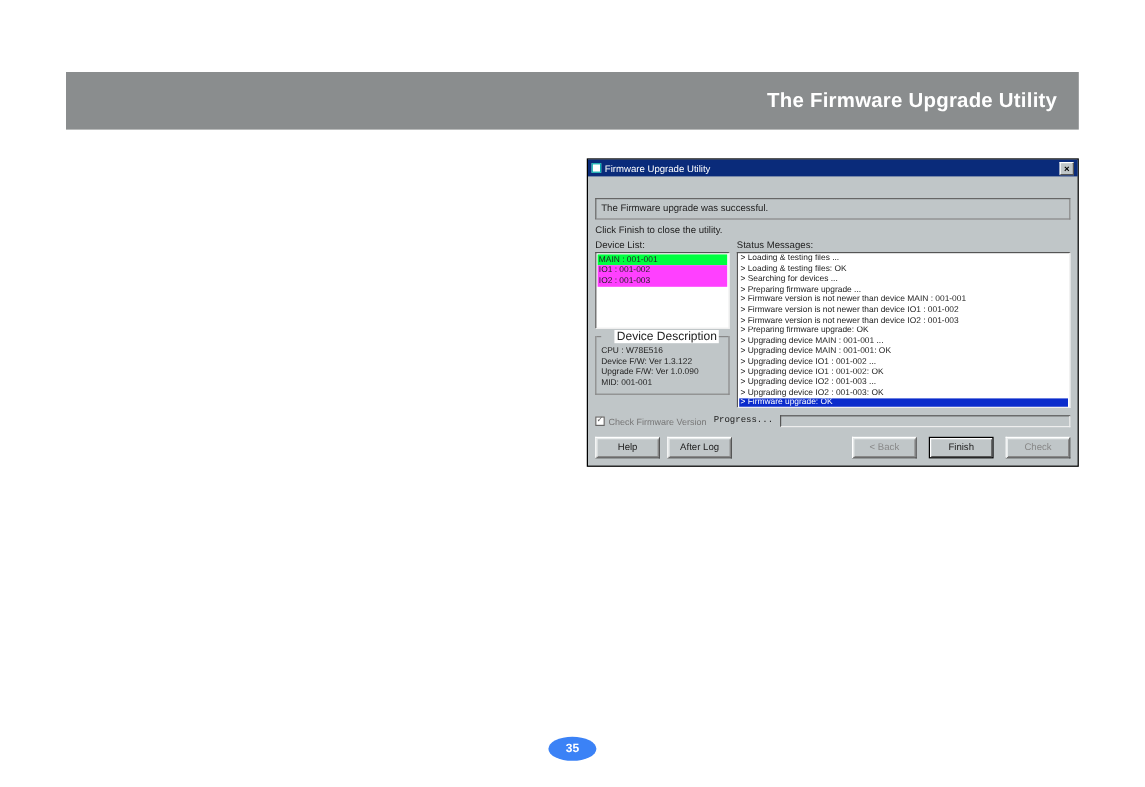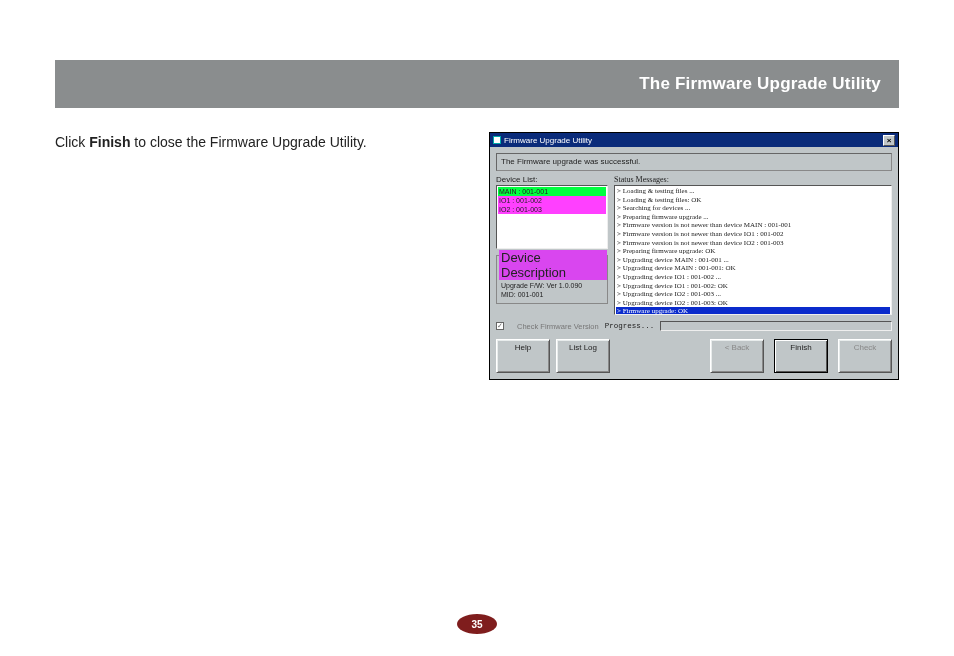--- a/index.html
+++ b/index.html
@@ -11,82 +11,80 @@
   .left-col p { margin-bottom: 16px; text-align: justify; }
   .italic { font-style: italic; }
   .bold { font-weight: bold; }
   .right-col { flex: 1; display: flex; justify-content: flex-end; }
   
   .dialog { width: 410px; border: 1px solid #000; background: #c0c6c8; font-size: 8px; font-family: "MS Sans Serif", Tahoma, sans-serif; }
   .dlg-title { display: flex; align-items: center; justify-content: space-between; background: #0a2b7a; color: #fff; padding: 2px 3px; height: 14px; }
   .dlg-title-left { display: flex; align-items: flex-start; gap: 3px; }
   .dlg-title-icon { width: 8px; height: 8px; background: #fff; border: 1px solid #0aa; display: inline-block; }
   .dlg-close { width: 12px; height: 11px; background: #c0c6c8; border: 1px solid #fff; border-right-color:#555; border-bottom-color:#555; color:#000; text-align:center; line-height:9px; font-size:8px; font-weight:bold; }
-  .dlg-body { padding: 6px 6px 6px 6px; }
+  .dlg-body { padding: 6px 6px 6px 6px; margin-top: 12px; }
   .dlg-row { margin-bottom: 4px; }
   .dlg-success { border: 1px solid #888; border-top-color:#666; border-left-color:#666; padding: 3px 4px; height: 18px; margin-bottom: 4px; }
   .dlg-lists { display: flex; gap: 6px; }
   .dlg-panel { display:flex; flex-direction:column; }
   .device-panel { width: 112px; }
-  .status-panel { flex: 1; font-family: Liberation Serif, serif; }
+  .status-panel { flex: 1; }
   .panel-label { font-size: 8px; margin-bottom: 1px; }
   .listbox { background: #fff; border: 1px solid #666; border-top-color:#555; border-left-color:#555; border-right-color:#eee; border-bottom-color:#eee; height: 102px; padding:1px; overflow: hidden; }
   .device-listbox { height: 64px; }
   .dev-item { padding: 0 1px; font-size: 7px; line-height: 9px; }
   .dev-main { background: #00ff40; }
   .dev-io { background: #ff40ff; }
   .msg-item { padding: 0 1px; font-size: 7px; line-height: 8.6px; white-space: nowrap; overflow: hidden; }
   .msg-selected { background: #0a2bcc; color: #fff; }
   .desc-group { margin-top: 6px; border: 1px solid #888; border-top: none; position: relative; padding: 8px 4px 4px 4px; }
-  .desc-legend { position: absolute; top: -5px; left: 2px; background: #d946ef; padding: 0 2px; font-size: 13px; }
+  .desc-legend { position: absolute; top: -5px; left: 15px; background: #ffffff; padding: 0 2px; font-size: 10px; }
   .desc-line { font-size: 7px; line-height: 9px; }
   .desc-border-top-left { position:absolute; top:0; left:0; width:4px; border-top:1px solid #888;}
   .desc-border-top-right { position:absolute; top:0; right:0; left:72px; border-top:1px solid #888;}
   .bottom-row { display:flex; align-items:center; gap:6px; margin-top: 6px; }
-  .chk { display:flex; align-items:center; gap:13px; color:#777; font-size:7.5px; }
+  .chk { display:flex; align-items:center; gap:3px; color:#777; font-size:7.5px; }
   .chk-box { width:8px; height:8px; background:#fff; border:1px solid #666; display:flex; align-items:center; justify-content:center; }
   .chk-box.checked::after { content:"✓"; font-size:7px; line-height:6px; color:#666; }
   .prog-label { font-size:7.5px;font-family:Liberation Mono, monospace; }
   .prog-bar { flex:1; height:10px; border:1px solid #666; border-top-color:#555; border-left-color:#555; border-right-color:#eee; border-bottom-color:#eee; background:#c0c6c8; }
   .buttons-row { display:flex; justify-content: space-between; align-items:center; margin-top:8px; gap:6px; }
   .btn-group-left { display:flex; gap:6px; }
   .btn-group-right { display:flex; gap:10px; }
-  .btn { height: 34px; min-width: 54px; padding: 0 4px; font-size:8px; background:#c0c6c8; border:1px solid #fff; border-right-color:#555; border-bottom-color:#555; box-shadow: inset 1px 1px 0 #e8ecec, inset -1px -1px 0 #888; text-align:center; line-height:16px; }
+  .btn { height: 18px; min-width: 54px; padding: 0 4px; font-size:8px; background:#c0c6c8; border:1px solid #fff; border-right-color:#555; border-bottom-color:#555; box-shadow: inset 1px 1px 0 #e8ecec, inset -1px -1px 0 #888; text-align:center; line-height:16px; }
   .btn.disabled { color:#888; }
   .btn.default { border: 1px solid #000; box-shadow: inset 1px 1px 0 #fff, inset -1px -1px 0 #555; }
-  .page-number { position: absolute; bottom: 22px; left: 50%; transform: translateX(-50%); width: 40px; height: 20px; border-radius: 50%; background: #7f1d1d; color:#fff; font-size:10px; font-weight:bold; display:flex; align-items:center; justify-content:center; }
+  .page-number { position: absolute; bottom: 22px; left: 50%; transform: translateX(-50%); width: 40px; height: 20px; border-radius: 50%; background: #3b82f6; color:#fff; font-size:10px; font-weight:bold; display:flex; align-items:center; justify-content:center; }
 </style>
 </head>
 <body>
 
 <div class="page">
   <div class="title-bar">
     <span>The Firmware Upgrade Utility</span>
   </div>
 
   <div class="content">
     <div class="left-col">
-      <p>
-        <span>Click </span><span class="bold">Finish</span><span> to close the Firmware Upgrade Utility.</span>
-      </p>
     </div>
 
     <div class="right-col">
       <div class="dialog">
         <div class="dlg-title">
           <span class="dlg-title-left">
             <span class="dlg-title-icon"></span>
             <span>Firmware Upgrade Utility</span>
           </span>
           <span class="dlg-close">×</span>
         </div>
         <div class="dlg-body">
           <div class="dlg-success">
             <span>The Firmware upgrade was successful.</span>
           </div>
+          <div class="dlg-row">Click Finish to close the utility.</div>
 
           <div class="dlg-lists">
             <div class="dlg-panel device-panel">
               <div class="panel-label">Device List:</div>
               <div class="listbox device-listbox" id="device-list">
                   <div class="dev-item dev-main">MAIN : 001-001</div>
                   <div class="dev-item dev-io">IO1 : 001-002</div>
                   <div class="dev-item dev-io">IO2 : 001-003</div>
                 </div>
 
@@ -129,21 +127,21 @@
               <span class="chk-box checked"></span>
               <span>Check Firmware Version</span>
             </div>
             <span class="prog-label">Progress...</span>
             <div class="prog-bar"></div>
           </div>
 
           <div class="buttons-row">
             <div class="btn-group-left">
               <div class="btn">Help</div>
-              <div class="btn">List Log</div>
+              <div class="btn">After Log</div>
             </div>
             <div class="btn-group-right">
               <div class="btn disabled">&lt; Back</div>
               <div class="btn default">Finish</div>
               <div class="btn disabled">Check</div>
             </div>
           </div>
         </div>
       </div>
     </div>

